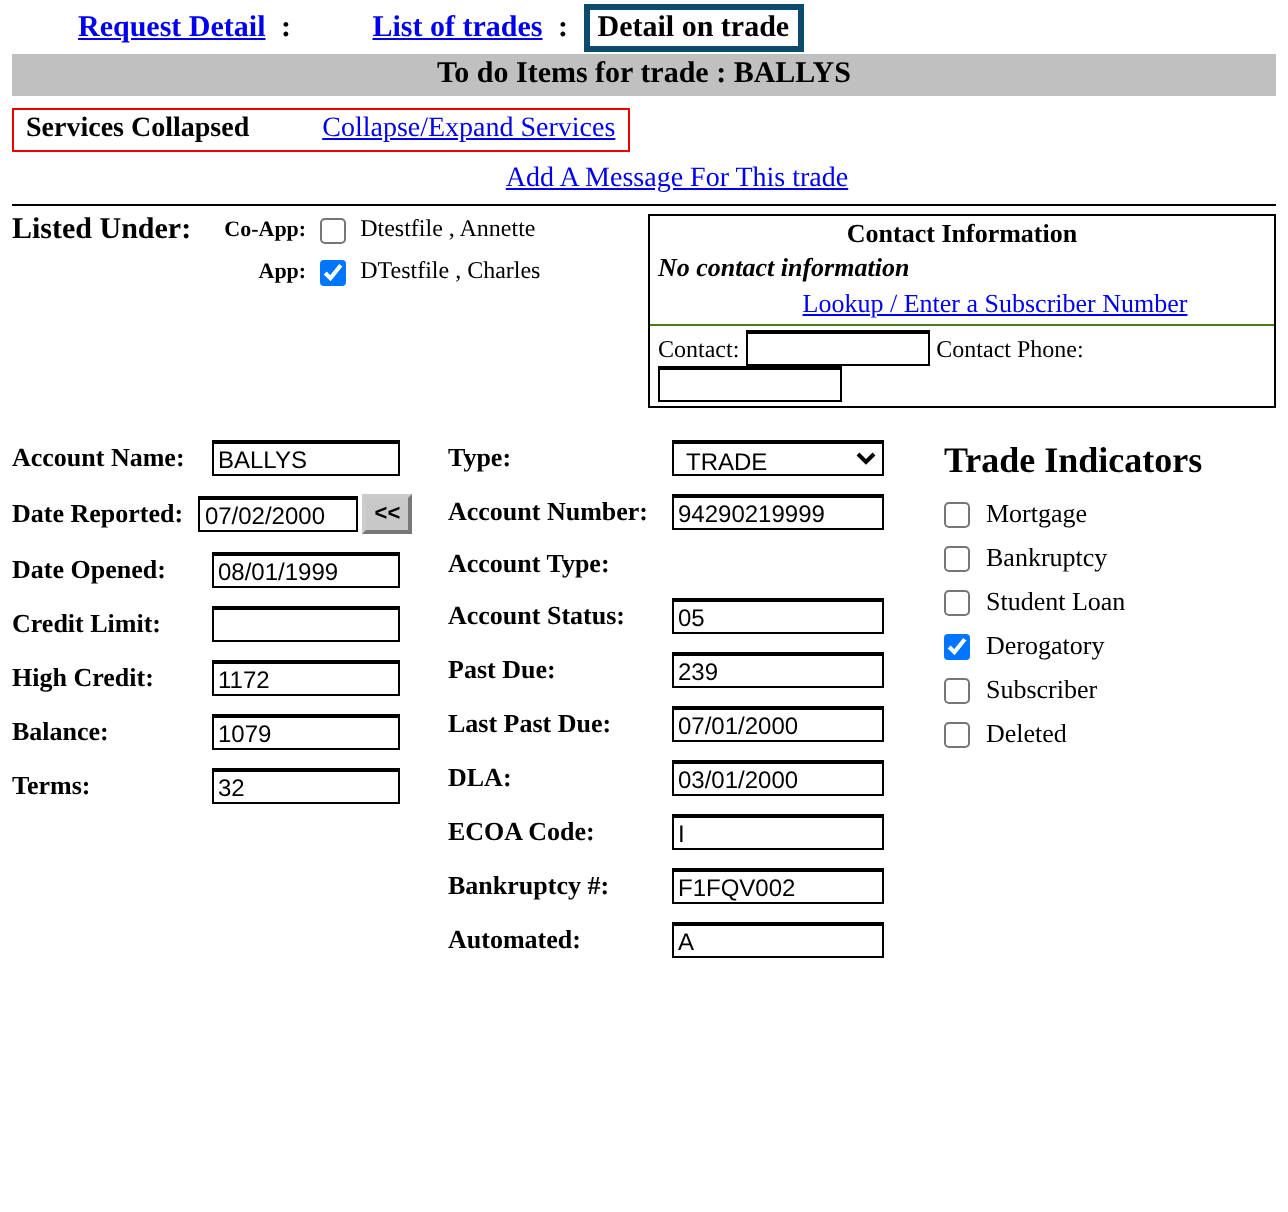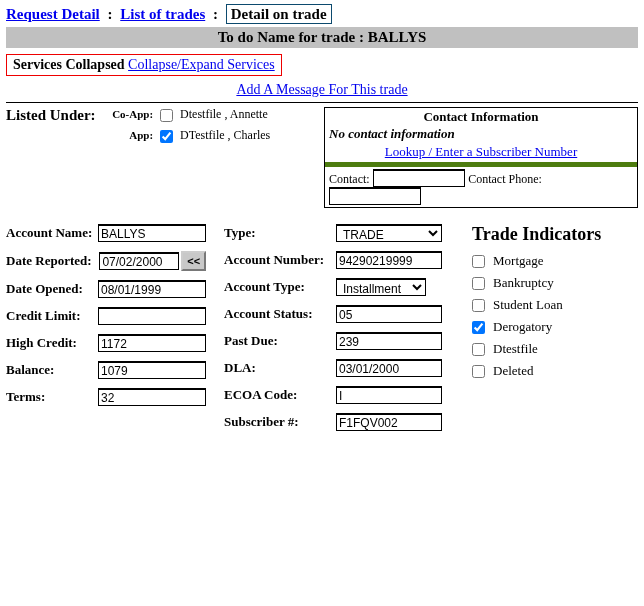--- a/index.html
+++ b/index.html
@@ -4,24 +4,24 @@
 <style>
   body {
     font-family: "Times New Roman", Times, serif;
     font-size: 14px;
     margin: 0;
     padding: 4px 6px;
     background: #fff;
     color: #000;
     width: 632px;
   }
-  a { color: #0000EE; text-decoration: underline; }
+  a { color: #0000EE; text-decoration: underline; margin-left: 33px; }
   .breadcrumb { font-weight: bold; font-size: 15px; padding: 2px 0; }
   .breadcrumb .sep { color: #000; font-weight: bold; padding: 0 4px; }
-  .bc-boxed { border: 1px solid #0c4a6e; padding: 1px 4px; }
+  .bc-boxed { border: 3px solid #0c4a6e; padding: 1px 4px; }
   .graybar {
     background: #c0c0c0;
     font-weight: bold;
     font-size: 15px;
     text-align: center;
     padding: 2px 0;
     margin-top: 2px;
   }
   .svc-row { margin-top: 6px; }
   .svc-box {
@@ -42,42 +42,42 @@
   .apps-row .k { font-weight: bold; display: inline-block; min-width: 46px; text-align: right; margin-right: 4px; font-size: 11px; }
   input[type=checkbox] { vertical-align: middle; margin: 0 4px 0 0; }
   .contact-box {
     border: 1px solid #000;
     width: 312px;
     font-size: 13px;
   }
   .contact-title { text-align: center; font-weight: bold; padding: 1px 0; }
   .contact-none { font-style: italic; font-weight: bold; padding: 0 4px 2px; }
   .contact-lookup { text-align: center; padding-bottom: 2px; }
-  .contact-row { border-top: 5px solid #4d7c0f; padding: 2px 4px; }
+  .contact-row { border-top: 1px solid #4d7c0f; padding: 2px 4px; }
   .contact-row .cf-label { font-size: 12px; }
   input.txt, select.sel {
     font-family: Arial, sans-serif;
     font-size: 12px;
     border: 1px solid #000;
     border-top: 2px solid #000;
     padding: 1px 2px;
     background: #fff;
     height: 18px;
     box-sizing: border-box;
   }
   .cf-inp { width: 92px; }
   .main3 { display: flex; gap: 18px; margin-top: 16px; }
   .col { }
   .col-l { width: 200px; }
   .col-m { width: 230px; flex-shrink: 0; }
   .col-r { width: 150px; }
   .frow { display: flex; align-items: center; margin-bottom: 9px; }
   .frow .lab { font-weight: bold; font-size: 13px; width: 100px; }
   .col-m .frow .lab { width: 112px; }
-  .frow input.txt { width: 108px; }
+  .frow input.txt { width: 94px; }
   .col-m .frow input.txt { width: 106px; }
   select.sel { width: 106px; }
   .btn-prev {
     border: 2px outset #ccc;
     background: #c8c8c8;
     font-family: Arial, sans-serif;
     font-size: 11px;
     font-weight: bold;
     width: 26px;
     height: 20px;
@@ -93,21 +93,21 @@
 <body>
 
 <div class="breadcrumb">
   <a href="#">Request Detail</a>
   <span class="sep">:</span>
   <a href="#">List of trades</a>
   <span class="sep">:</span>
   <span class="bc-boxed">Detail on trade</span>
 </div>
 
-<div class="graybar">To do Name for trade :  BALLYS</div>
+<div class="graybar">To do Items for trade :  BALLYS</div>
 
 <div class="svc-row">
   <span class="svc-box">
     <span class="label">Services Collapsed</span>
     <a href="#" style="font-weight:normal;">Collapse/Expand Services</a>
   </span>
 </div>
 
 <div class="center-link">
   <a href="#">Add A Message For This trade</a>
@@ -187,43 +187,48 @@
       <select class="sel">
         <option>TRADE</option>
       </select>
     </div>
     <div class="frow">
       <span class="lab">Account Number:</span>
       <input class="txt" type="text" value="94290219999" style="">
     </div>
     <div class="frow">
       <span class="lab">Account Type:</span>
-      <select class="sel" style="width:90px;">
-        <option>Installment</option>
-      </select>
     </div>
     <div class="frow">
       <span class="lab">Account Status:</span>
       <input class="txt" type="text" value="05" style="">
     </div>
     <div class="frow">
       <span class="lab">Past Due:</span>
       <input class="txt" type="text" value="239" style="">
     </div>
     <div class="frow">
+      <span class="lab">Last Past Due:</span>
+      <input class="txt" type="text" value="07/01/2000" style="">
+    </div>
+    <div class="frow">
       <span class="lab">DLA:</span>
       <input class="txt" type="text" value="03/01/2000" style="">
     </div>
     <div class="frow">
       <span class="lab">ECOA Code:</span>
       <input class="txt" type="text" value="I" style="">
     </div>
     <div class="frow">
-      <span class="lab">Subscriber #:</span>
+      <span class="lab">Bankruptcy #:</span>
       <input class="txt" type="text" value="F1FQV002" style="">
+    </div>
+    <div class="frow">
+      <span class="lab">Automated:</span>
+      <input class="txt" type="text" value="A" style="">
     </div>
   </div>
 
   <div class="col col-r">
     <div class="ti-title">Trade Indicators</div>
     <div id="ti-list">
         <div class="ti-row">
           <input type="checkbox" style="">
           <span>Mortgage</span>
         </div>
@@ -234,21 +239,21 @@
         <div class="ti-row">
           <input type="checkbox" style="">
           <span>Student Loan</span>
         </div>
         <div class="ti-row">
           <input type="checkbox" checked="" style="">
           <span>Derogatory</span>
         </div>
         <div class="ti-row">
           <input type="checkbox" style="">
-          <span>Dtestfile</span>
+          <span>Subscriber</span>
         </div>
         <div class="ti-row">
           <input type="checkbox" style="">
           <span>Deleted</span>
         </div>
       </div>
   </div>
 </div>
 
 </body></html>

